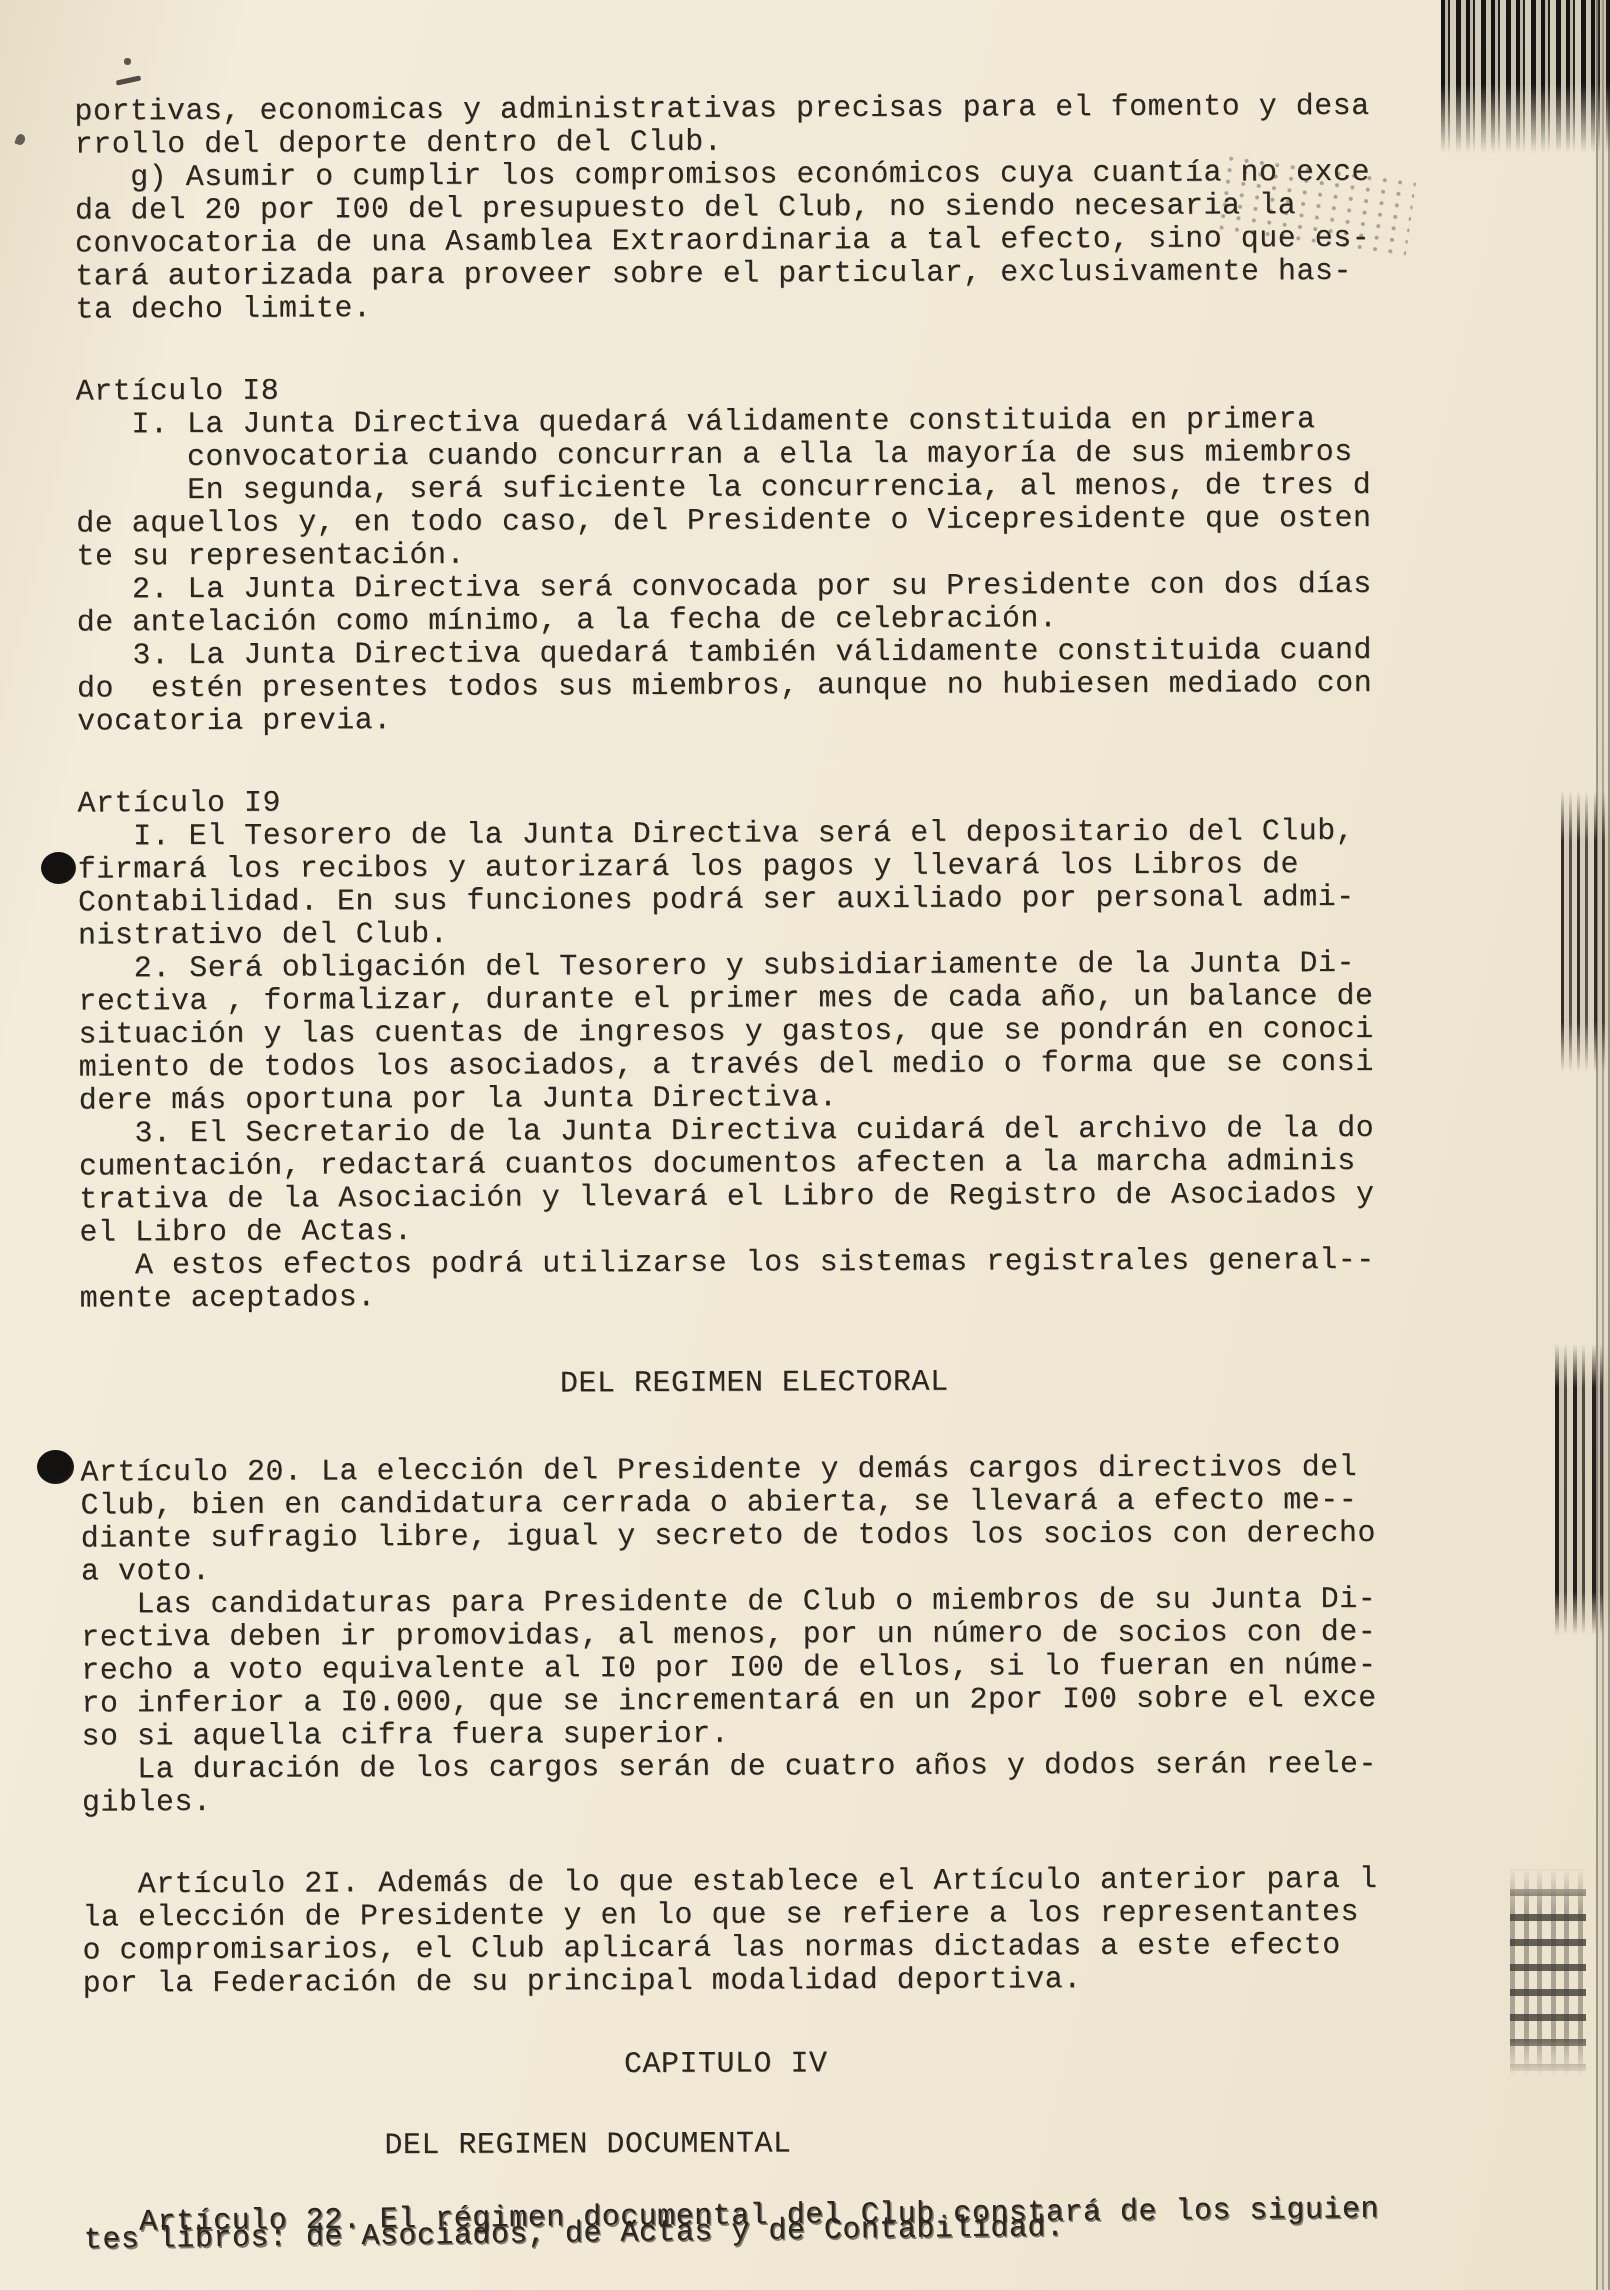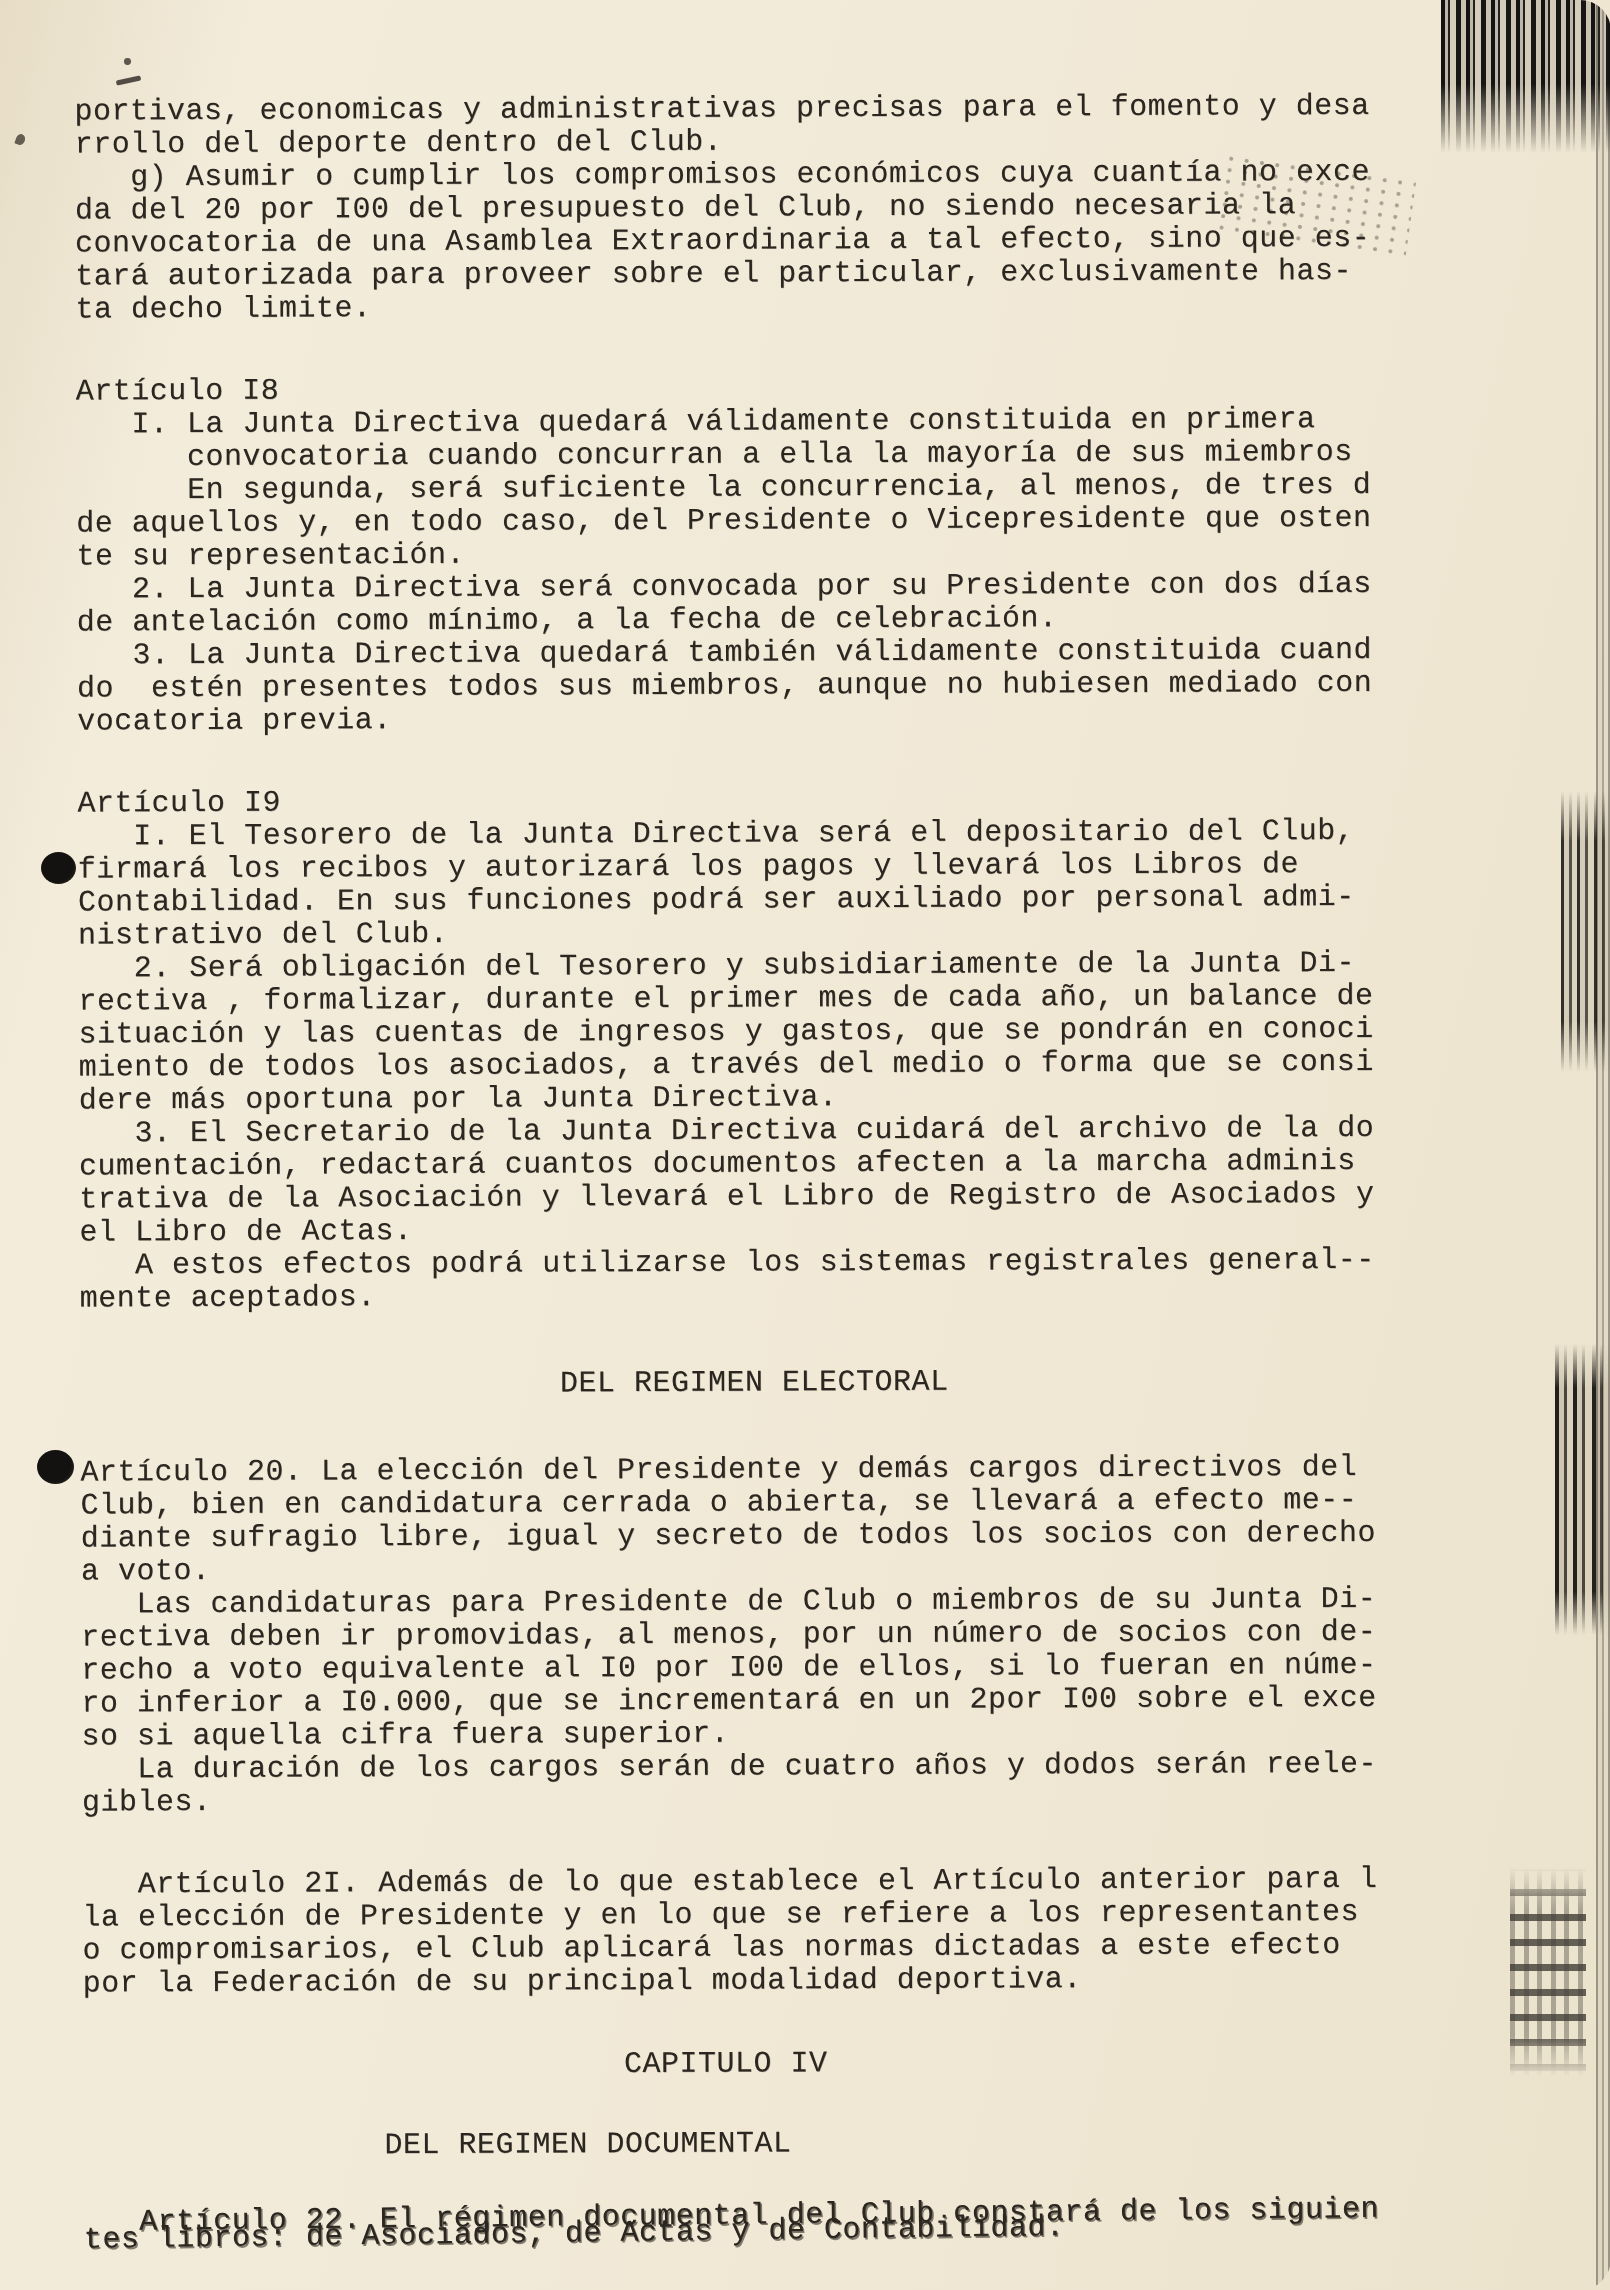--- a/index.html
+++ b/index.html
@@ -11,21 +11,21 @@
     width:1611px;height:2290px;
     overflow:hidden;
   }
   body{
     background:linear-gradient(103deg,#e7ddc6 0%,#f3ecdb 12%,var(--paper) 55%,#ece3cd 97%);
     font-family:"Liberation Mono","DejaVu Sans Mono",monospace;
     color:var(--ink);
     position:relative;
   }
   .sheet{
-    position:absolute;inset:0;overflow:hidden;border-radius:31px;
+    position:absolute;inset:0;overflow:hidden;
   }
   .page{
     position:absolute;inset:0;
     padding:93px 39px 0 74px;
     transform:rotate(-0.25deg);
     transform-origin:40% 0;
   }
   .block{
     margin:0;
     white-space:pre-wrap;

